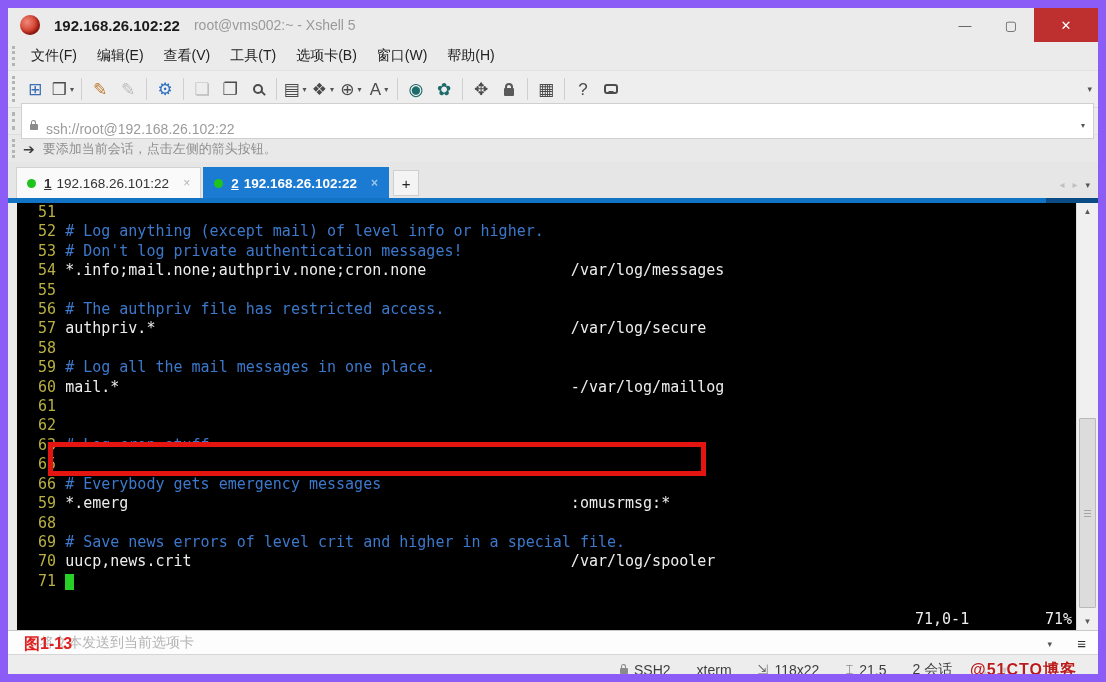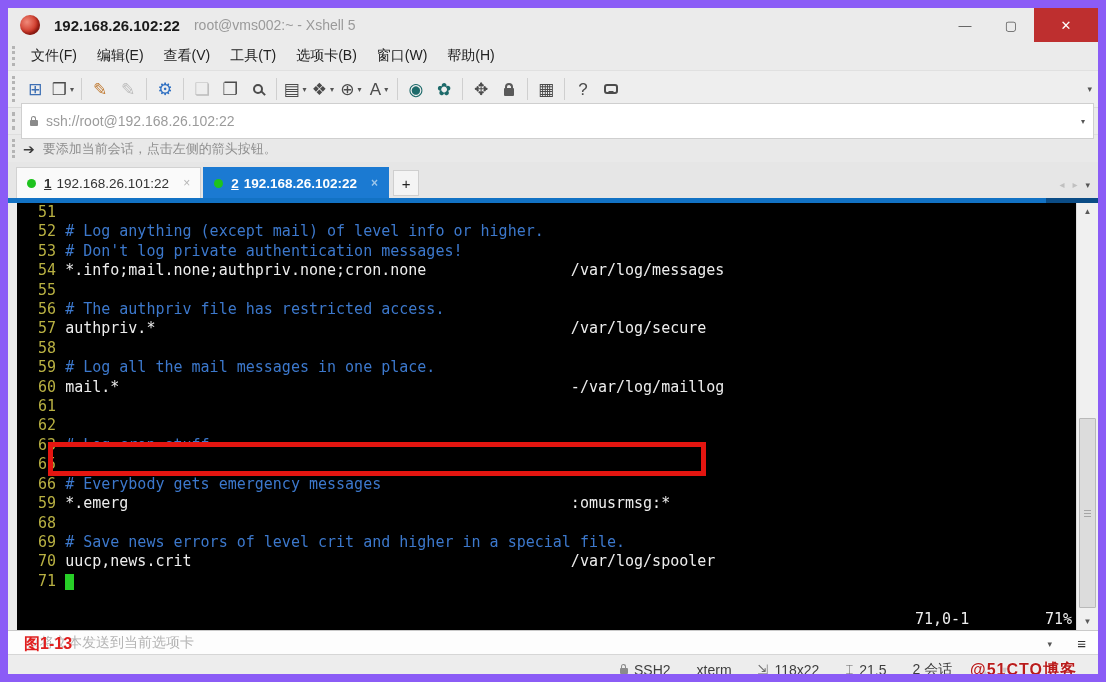--- a/index.html
+++ b/index.html
@@ -30,21 +30,21 @@
   .toolbar-overflow{margin-left:auto;margin-right:6px;font-size:9px;color:#555;}
   
   .ico-lock{position:relative;width:10px;height:8px;background:#5a5a5a;border-radius:1px;display:inline-block;margin-top:5px;}
   .ico-lock::before{content:"";position:absolute;top:-5px;left:1px;width:4px;height:5px;border:2px solid #5a5a5a;border-bottom:none;border-radius:4px 4px 0 0;}
   .ico-mag{position:relative;width:10px;height:10px;border:2px solid #4c4c4c;border-radius:50%;display:inline-block;}
   .ico-mag::after{content:"";position:absolute;width:6px;height:2px;background:#4c4c4c;transform:rotate(45deg);right:-5px;bottom:-2px;}
   .ico-balloon{position:relative;width:14px;height:10px;border:2px solid #4c4c4c;border-radius:3px;display:inline-block;}
   .ico-balloon::after{content:"";position:absolute;left:2px;bottom:-5px;border:3px solid transparent;border-top-color:#4c4c4c;}
 
   .addressbar{height:26px;display:flex;align-items:center;background:#ebebeb;}
-  .address-field{flex:1;height:22px;background:#fff;border:1px solid #cfcfcf;display:flex;align-items:center;padding:17px 8px;margin-right:4px;}
+  .address-field{flex:1;height:22px;background:#fff;border:1px solid #cfcfcf;display:flex;padding:17px 8px;margin-right:4px;}
   .address-url{font-size:14px;color:#9b9b9b;margin-left:8px;flex:1;}
   .mini-lock{position:relative;width:8px;height:6px;background:#8a8a8a;border-radius:1px;display:inline-block;margin-top:3px;}
   .mini-lock::before{content:"";position:absolute;top:-4px;left:1px;width:3px;height:4px;border:1.5px solid #8a8a8a;border-bottom:none;border-radius:3px 3px 0 0;}
 
   .infobar{height:28px;display:flex;align-items:center;background:#e9e9e9;border-top:1px solid #dedede;font-size:13px;color:#8f8f8f;}
   .info-icon{color:#3c3c3c;font-size:14px;margin:0 8px 0 2px;}
 
   
   .tabbar{height:36px;display:flex;align-items:flex-end;background:#e6e6e6;padding-left:8px;}
   .tab{display:flex;align-items:center;height:31px;padding:0 10px;font-size:13.5px;margin-right:2px;border:1px solid #d2d2d2;border-bottom:none;background:#fafafa;color:#333;}

